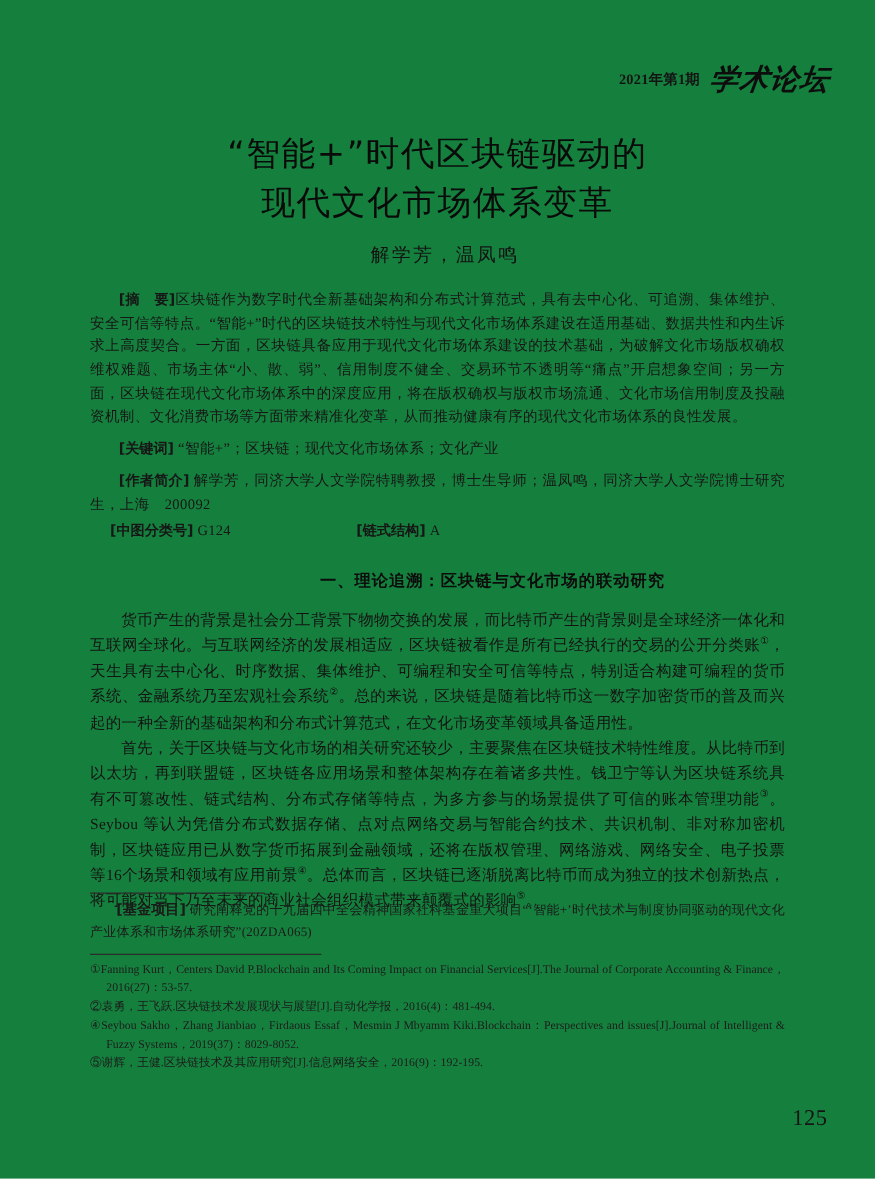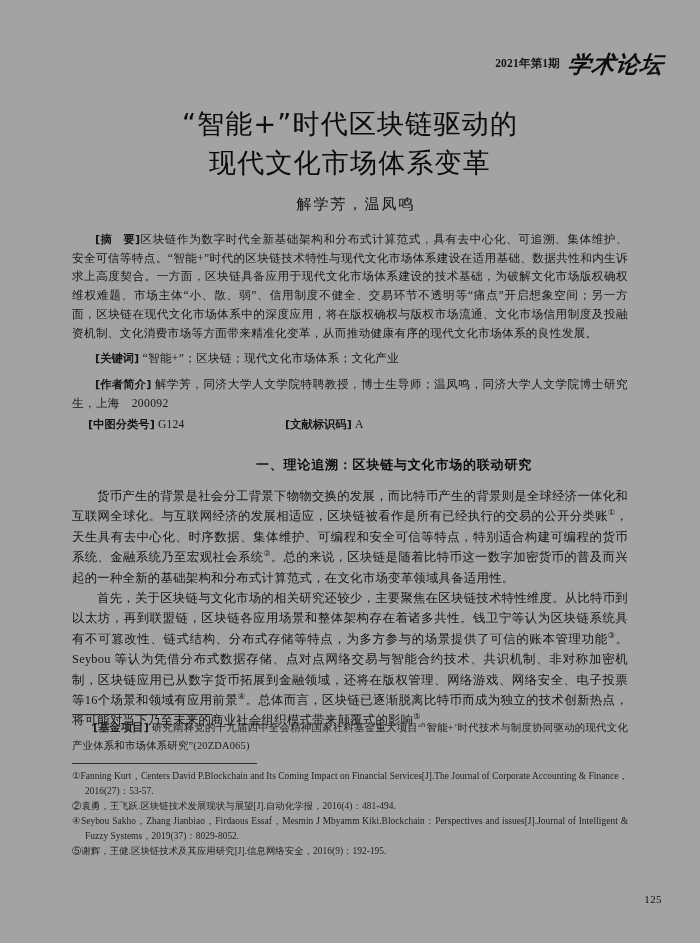--- a/index.html
+++ b/index.html
@@ -8,21 +8,21 @@
     background: #ffffff;
   }
   body {
     font-family: "Liberation Serif", "DejaVu Serif", serif;
     color: #111111;
   }
   #page {
     position: relative;
     width: 700px;
     height: 943px;
-    background: #a3a3a3;
+    background: #15803d;
     overflow: hidden;
     box-sizing: border-box;
   }
   
   .masthead {
     position: absolute;
     top: 52px;
     right: 36px;
     display: flex;
     align-items: flex-end;
@@ -207,21 +207,21 @@
     padding-left: 13px;
     text-indent: -13px;
   }
   .fn .marker { font-size: 9.4px; }
   
   .page-number {
     position: absolute;
     bottom: 38px;
     right: 38px;
     font-family: "Liberation Serif", serif;
-    font-size: 11px;
+    font-size: 18px;
     color: #151515;
     letter-spacing: 0.4px;
   }
 </style>
 </head>
 <body>
 
 <div id="page">
 
   <div class="masthead">
@@ -236,21 +236,21 @@
   </div>
 
   <div class="meta-block">
     <p class="para indent"><span class="tag">[摘　要]</span><span>区块链作为数字时代全新基础架构和分布式计算范式，具有去中心化、可追溯、集体维护、安全可信等特点。“智能+”时代的区块链技术特性与现代文化市场体系建设在适用基础、数据共性和内生诉求上高度契合。一方面，区块链具备应用于现代文化市场体系建设的技术基础，为破解文化市场版权确权维权难题、市场主体“小、散、弱”、信用制度不健全、交易环节不透明等“痛点”开启想象空间；另一方面，区块链在现代文化市场体系中的深度应用，将在版权确权与版权市场流通、文化市场信用制度及投融资机制、文化消费市场等方面带来精准化变革，从而推动健康有序的现代文化市场体系的良性发展。</span></p>
     <p class="para kv-row"><span class="tag">[关键词]</span> <span>“智能+”；区块链；现代文化市场体系；文化产业</span></p>
     <p class="para kv-row"><span class="tag">[作者简介]</span> <span>解学芳，同济大学人文学院特聘教授，博士生导师；温凤鸣，同济大学人文学院博士研究生，上海　200092</span></p>
   </div>
 
   <div class="codes-row">
     <span class="cell c1"><span class="tag">[中图分类号]</span> <span class="code-val">G124</span></span>
-    <span class="cell c2"><span class="tag">[文献标识码]</span> <span class="code-val">A</span></span>
+    <span class="cell c2"><span class="tag">[链式结构]</span> <span class="code-val">A</span></span>
   </div>
 
   <div class="section-heading">一、理论追溯：区块链与文化市场的联动研究</div>
 
   <div class="body-block">
     <p class="body-para"><span>货币产生的背景是社会分工背景下物物交换的发展，而比特币产生的背景则是全球经济一体化和互联网全球化。与互联网经济的发展相适应，区块链被看作是所有已经执行的交易的公开分类账</span><sup class="ref">①</sup><span>，天生具有去中心化、时序数据、集体维护、可编程和安全可信等特点，特别适合构建可编程的货币系统、金融系统乃至宏观社会系统</span><sup class="ref">②</sup><span>。总的来说，区块链是随着比特币这一数字加密货币的普及而兴起的一种全新的基础架构和分布式计算范式，在文化市场变革领域具备适用性。</span></p>
     <p class="body-para"><span>首先，关于区块链与文化市场的相关研究还较少，主要聚焦在区块链技术特性维度。从比特币到以太坊，再到联盟链，区块链各应用场景和整体架构存在着诸多共性。钱卫宁等认为区块链系统具有不可篡改性、链式结构、分布式存储等特点，为多方参与的场景提供了可信的账本管理功能</span><sup class="ref">③</sup><span>。Seybou 等认为凭借分布式数据存储、点对点网络交易与智能合约技术、共识机制、非对称加密机制，区块链应用已从数字货币拓展到金融领域，还将在版权管理、网络游戏、网络安全、电子投票等16个场景和领域有应用前景</span><sup class="ref">④</sup><span>。总体而言，区块链已逐渐脱离比特币而成为独立的技术创新热点，将可能对当下乃至未来的商业社会组织模式带来颠覆式的影响</span><sup class="ref">⑤</sup><span>。</span></p>
   </div>
 
   <div class="fund-rule"></div>

